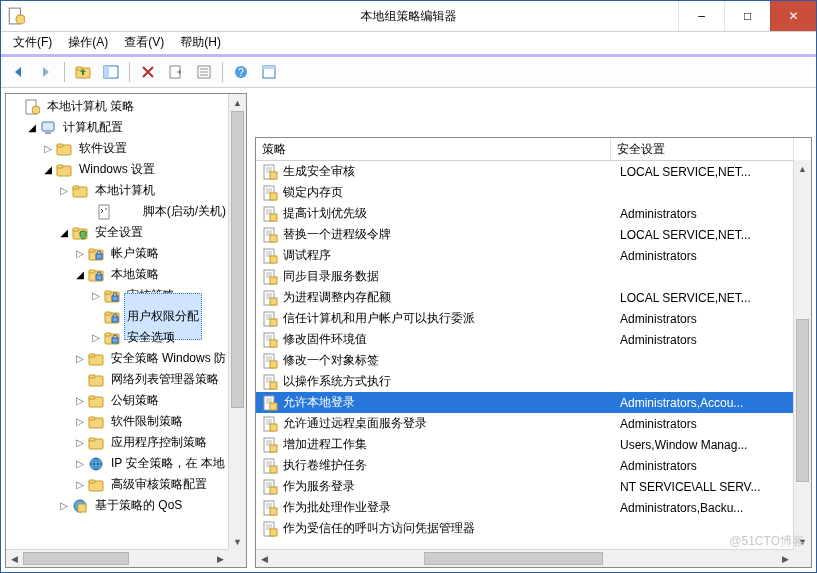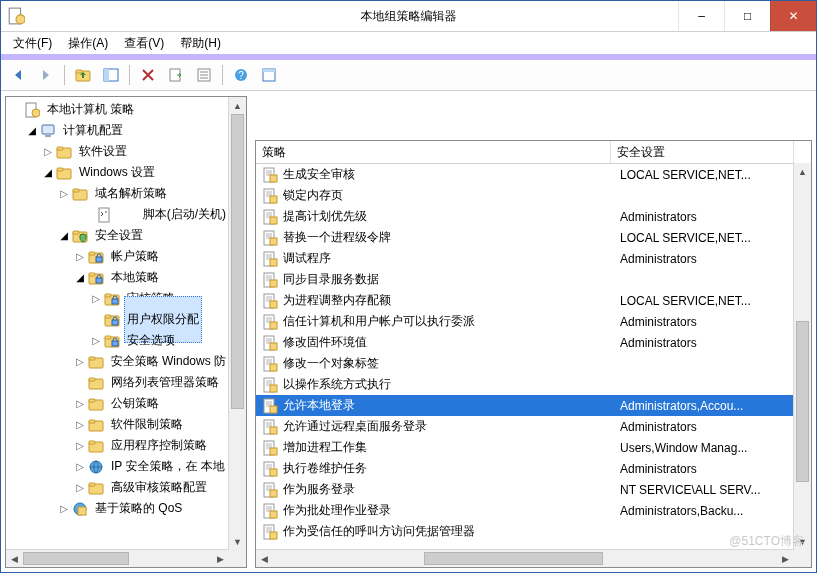--- a/index.html
+++ b/index.html
@@ -5,21 +5,21 @@
   html,body{margin:0;padding:0;font-family:"Microsoft YaHei","Segoe UI",sans-serif;font-size:12px;color:#000;background:#fff;}
   .window{width:817px;height:573px;border:1px solid #2e5d9e;box-sizing:border-box;display:flex;flex-direction:column;position:relative;}
   
   .titlebar{height:30px;background:#fff;border-bottom:1px solid #d0d0d0;display:flex;align-items:center;position:relative;}
   .titlebar .app-icon{width:18px;height:18px;margin:0 6px;}
   .titlebar .title-text{position:absolute;left:0;right:0;text-align:center;pointer-events:none;}
   .winbtns{display:flex;margin-left:auto;height:100%;}
   .winbtn{width:45px;display:flex;align-items:center;justify-content:center;border-left:1px solid rgba(0,0,0,0.1);}
   .winbtn.close{background:#c94f3c;color:#fff;}
   
-  .menubar{height:22px;display:flex;align-items:center;padding:0 4px;border-bottom:6px solid #c4b5fd;}
+  .menubar{height:22px;display:flex;padding:0 4px;border-bottom:3px solid #c4b5fd;}
   .menubar .menu-item{padding:2px 8px;}
   
   .toolbar{height:30px;display:flex;align-items:center;padding:0 4px;gap:2px;border-bottom:1px solid #d0d0d0;background:#fdfdfd;}
   .tbtn{width:24px;height:24px;display:flex;align-items:center;justify-content:center;border:1px solid transparent;border-radius:2px;}
   .tsep{width:1px;height:20px;background:#c0c0c0;margin:0 3px;}
   
   .body{flex:1;display:flex;min-height:0;border-top:1px solid #fff;}
   .pane{border:1px solid #8a8a8a;margin:4px;background:#fff;display:flex;flex-direction:column;min-height:0;position:relative;}
   .pane.left{width:240px;}
   .pane.right{flex:1;margin-top:48px;}
@@ -216,21 +216,21 @@
             <svg class="node-icon" viewBox="0 0 16 16">
               <use href="#i-folder"></use>
             </svg>
             <span class="label">Windows 设置</span>
           </div>
           <div class="tree-row" style="padding-left: 52px;">
             <span class="twisty">▷</span>
             <svg class="node-icon" viewBox="0 0 16 16">
               <use href="#i-folder"></use>
             </svg>
-            <span class="label">域名解析策略</span>
+            <span class="label">本地计算机</span>
           </div>
           <div class="tree-row" style="padding-left: 52px; justify-content: space-between;">
             <span class="twisty"></span>
             <svg class="node-icon" viewBox="0 0 16 16">
               <use href="#i-script"></use>
             </svg>
             <span class="label">脚本(启动/关机)</span>
           </div>
           <div class="tree-row" style="padding-left: 52px;">
             <span class="twisty open">◢</span>

